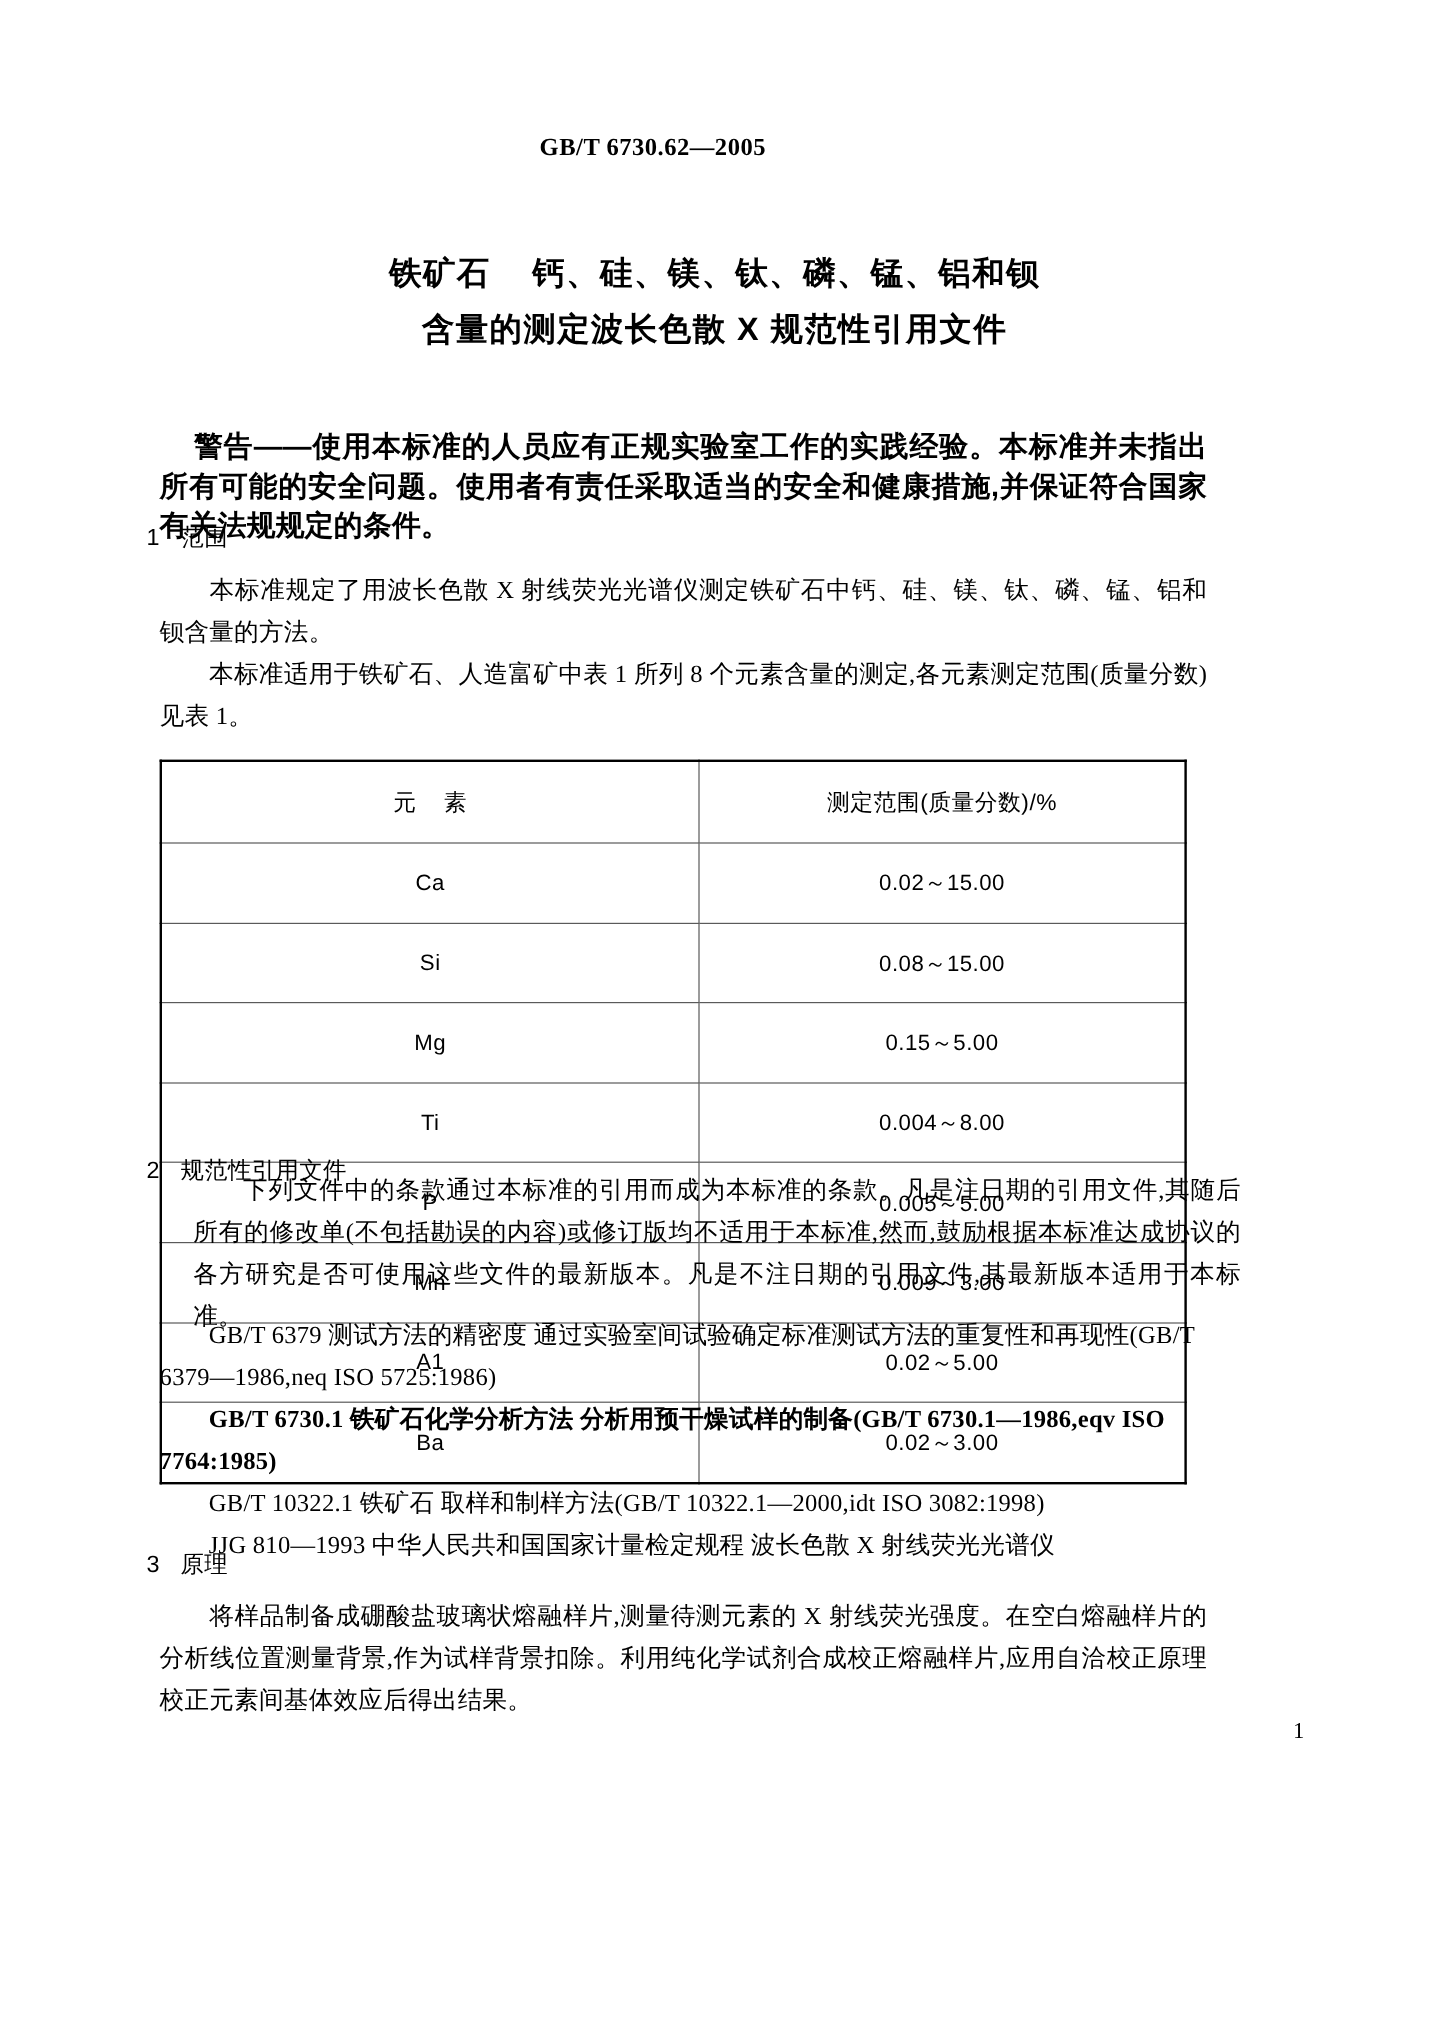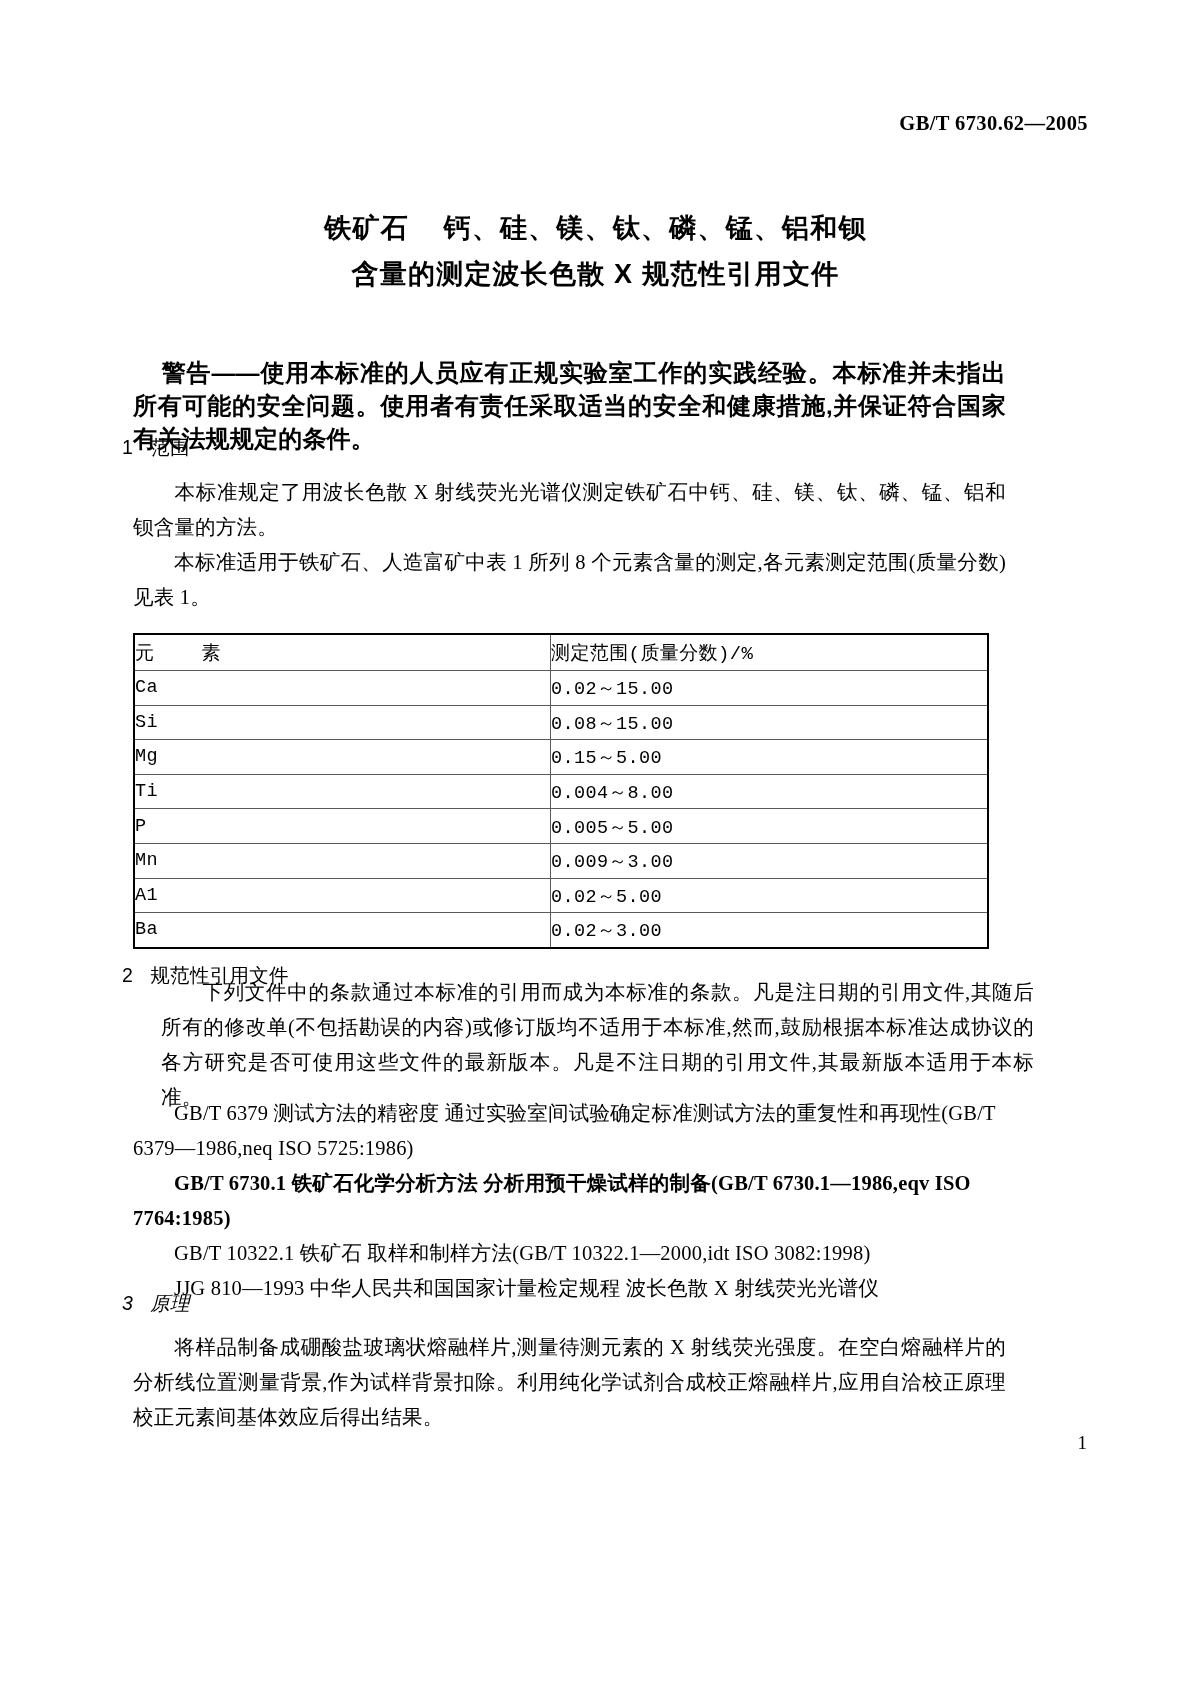--- a/index.html
+++ b/index.html
@@ -10,21 +10,21 @@
     color:#000000;
     position:relative;
     overflow:hidden;
   }
   .page { position:absolute; inset:0; }
 
   
   .header {
     position:absolute;
     top:112px; left:0; right:103px;
-    text-align:right;
+    text-align:center;
     font-family:"Liberation Serif", serif;
     font-size:20.5px;
     font-weight:bold;
     letter-spacing:0.4px;
   }
 
   
   .title-block {
     position:absolute;
     top:205px; left:0; right:0;
@@ -55,21 +55,21 @@
   .sec-h {
     position:absolute;
     font-family:"Liberation Sans", sans-serif;
     font-size:19.5px;
     font-weight:500;
     letter-spacing:0.3px;
     white-space:pre;
   }
   #sec1 { top:434px; left:122px; }
   #sec2 { top:962px; left:122px; }
-  #sec3 { top:1290px; left:122px;font-style:italic; }
+  #sec3 { top:1290px; left:122px; }
 
   
   .para {
     position:absolute;
     font-family:"Liberation Serif", serif;
     font-size:20.5px;
     line-height:35px;
     text-align:justify;
     text-justify:inter-character;
     letter-spacing:0.2px;
@@ -113,27 +113,27 @@
     position:absolute;
     top:633px; left:133px;
     width:856px;
     border-collapse:collapse;
     border:2.4px solid #000;
     table-layout:fixed;
   }
   .data-table td, .data-table th {
     border:1px solid #5a5a5a;
     height:33.6px;
-    text-align:left;
+    text-align:center;
     vertical-align:middle;
-    font-family:Liberation Mono, monospace;
+    font-family:Liberation Sans, sans-serif;
     font-size:18.5px;
     font-weight:normal;
     letter-spacing:0.4px;
-    padding:0;
+    padding:16px;
   }
   .data-table thead th { height:35px; font-size:19px; }
   .col-el { width:415px; }
   .hdr-el { white-space:pre; }
 
   
   .page-num {
     position:absolute;
     top:1432px; left:0; right:104px;
     text-align:right;

